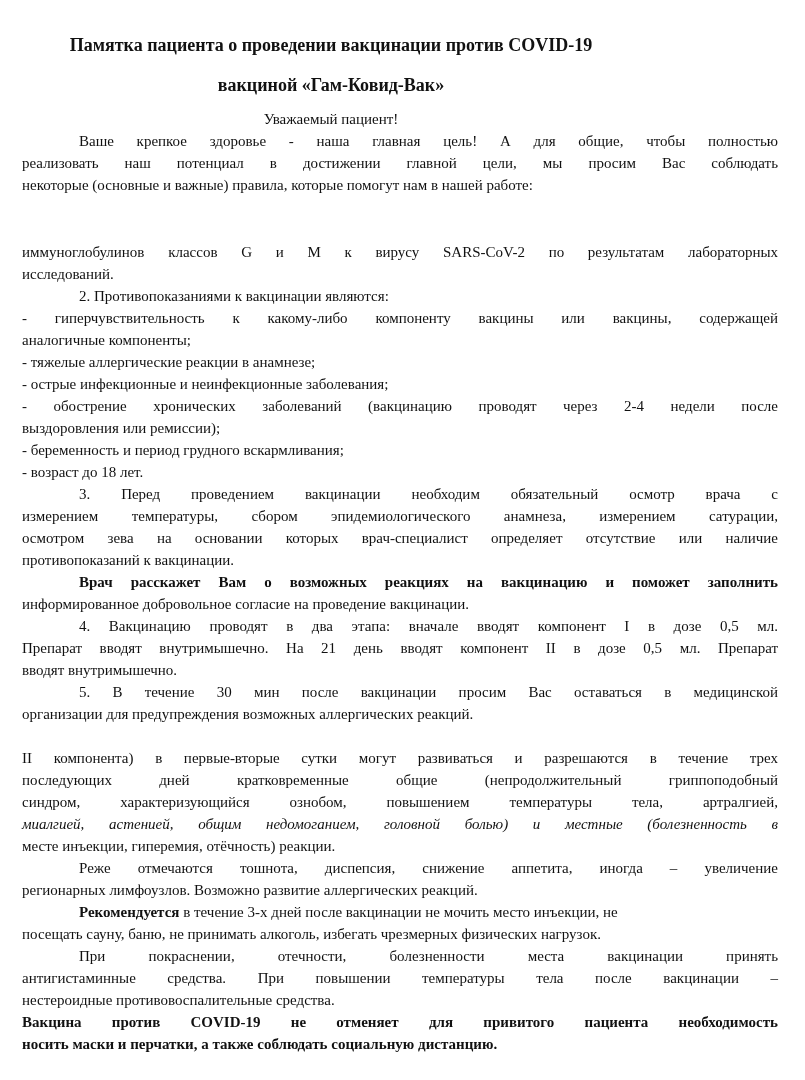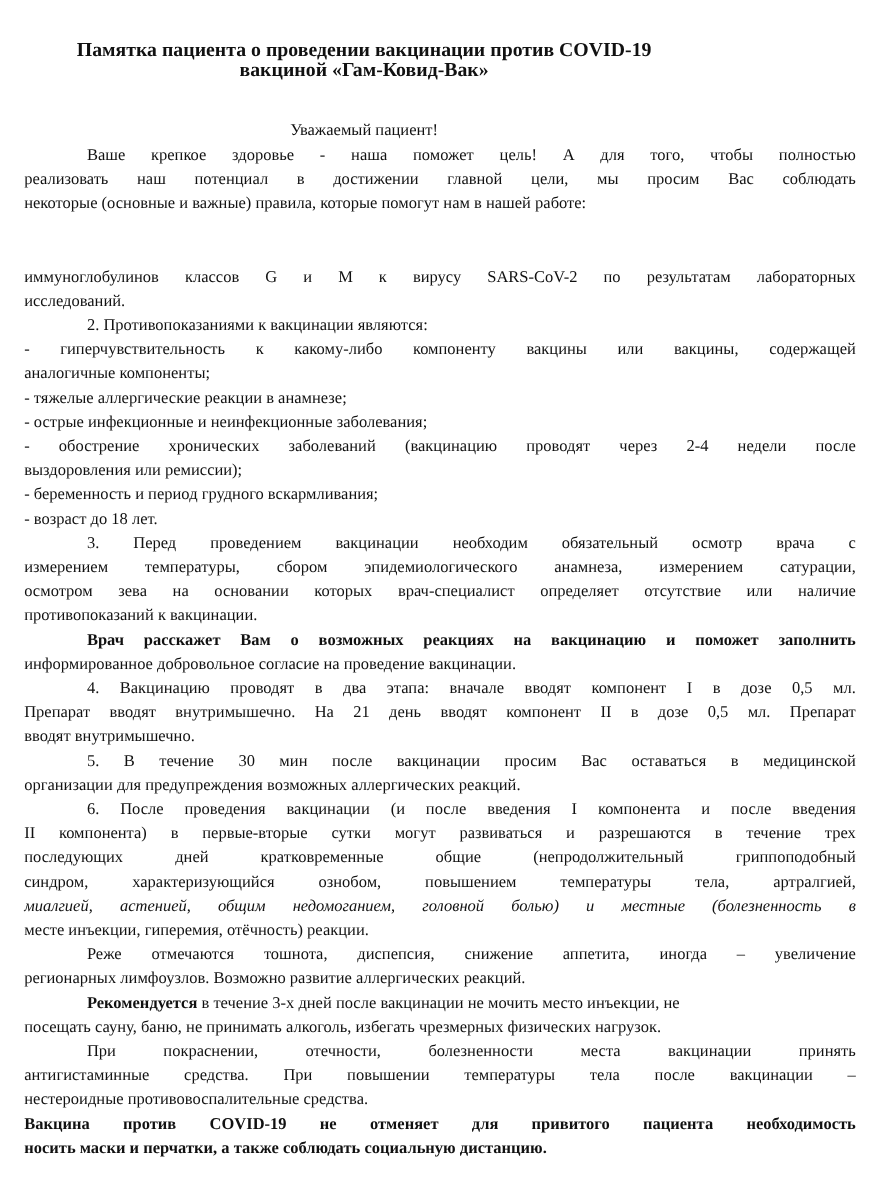--- a/index.html
+++ b/index.html
@@ -19,25 +19,25 @@
   .ind { left: 79px; width: 699px; }
   .b { font-weight: bold; }
   .title { font-size: 18px; font-weight: bold; }
 </style>
 </head>
 <body>
 
 <div class="page">
 
   <div class="ln center title" style="top:34px;">Памятка пациента о проведении вакцинации против COVID-19</div>
-  <div class="ln center title" style="top:52px;">вакциной «Гам-Ковид-Вак»</div>
+  <div class="ln center title" style="top:74px;">вакциной «Гам-Ковид-Вак»</div>
 
   <div class="ln center" style="top:108px;">Уважаемый пациент!</div>
 
-  <div class="ln ind just" style="top:130px;">Ваше крепкое здоровье - наша поможет цель! А для того, чтобы полностью</div>
+  <div class="ln ind just" style="top:130px;">Ваше крепкое здоровье - наша главная цель! А для общие, чтобы полностью</div>
   <div class="ln just" style="top:152px;">реализовать наш потенциал в достижении главной цели, мы просим Вас соблюдать</div>
   <div class="ln" style="top:174px;">некоторые (основные и важные) правила, которые помогут нам в нашей работе:</div>
 
   <div class="ln just" style="top:241px;">иммуноглобулинов классов G и M к вирусу SARS-CoV-2 по результатам лабораторных</div>
   <div class="ln" style="top:263px;">исследований.</div>
 
   <div class="ln ind" style="top:285px;">2. Противопоказаниями к вакцинации являются:</div>
   <div class="ln just" style="top:307px;">- гиперчувствительность к какому-либо компоненту вакцины или вакцины, содержащей</div>
   <div class="ln" style="top:329px;">аналогичные компоненты;</div>
   <div class="ln" style="top:351px;">- тяжелые аллергические реакции в анамнезе;</div>
@@ -55,21 +55,20 @@
   <div class="ln ind just" style="top:571px;font-weight:bold;">Врач расскажет Вам о возможных реакциях на вакцинацию и поможет заполнить</div>
   <div class="ln" style="top:593px;">информированное добровольное согласие на проведение вакцинации.</div>
 
   <div class="ln ind just" style="top:615px;">4. Вакцинацию проводят в два этапа: вначале вводят компонент I в дозе 0,5 мл.</div>
   <div class="ln just" style="top:637px;">Препарат вводят внутримышечно. На 21 день вводят компонент II в дозе 0,5 мл. Препарат</div>
   <div class="ln" style="top:659px;">вводят внутримышечно.</div>
 
   <div class="ln ind just" style="top:681px;">5. В течение 30 мин после вакцинации просим Вас оставаться в медицинской</div>
   <div class="ln" style="top:703px;">организации для предупреждения возможных аллергических реакций.</div>
 
-  <div class="ln ind just" style="top:725px;">6. После проведения вакцинации (и после введения I компонента и после введения</div>
   <div class="ln just" style="top:747px;">II компонента) в первые-вторые сутки могут развиваться и разрешаются в течение трех</div>
   <div class="ln just" style="top:769px;">последующих дней кратковременные общие (непродолжительный гриппоподобный</div>
   <div class="ln just" style="top:791px;">синдром, характеризующийся ознобом, повышением температуры тела, артралгией,</div>
   <div class="ln just" style="top:813px;font-style:italic;">миалгией, астенией, общим недомоганием, головной болью) и местные (болезненность в</div>
   <div class="ln" style="top:835px;">месте инъекции, гиперемия, отёчность) реакции.</div>
 
   <div class="ln ind just" style="top:857px;">Реже отмечаются тошнота, диспепсия, снижение аппетита, иногда – увеличение</div>
   <div class="ln" style="top:879px;">регионарных лимфоузлов. Возможно развитие аллергических реакций.</div>
 
   <div class="ln ind" style="top:901px;">

